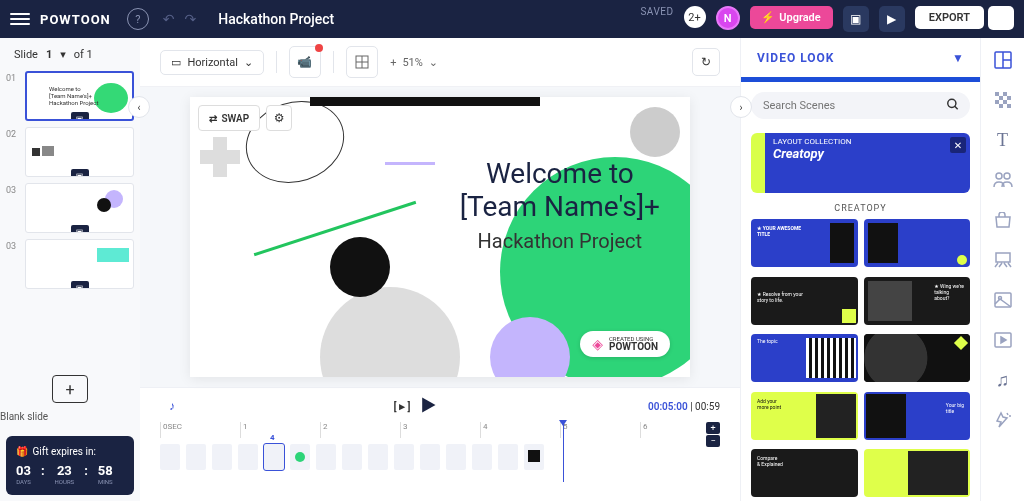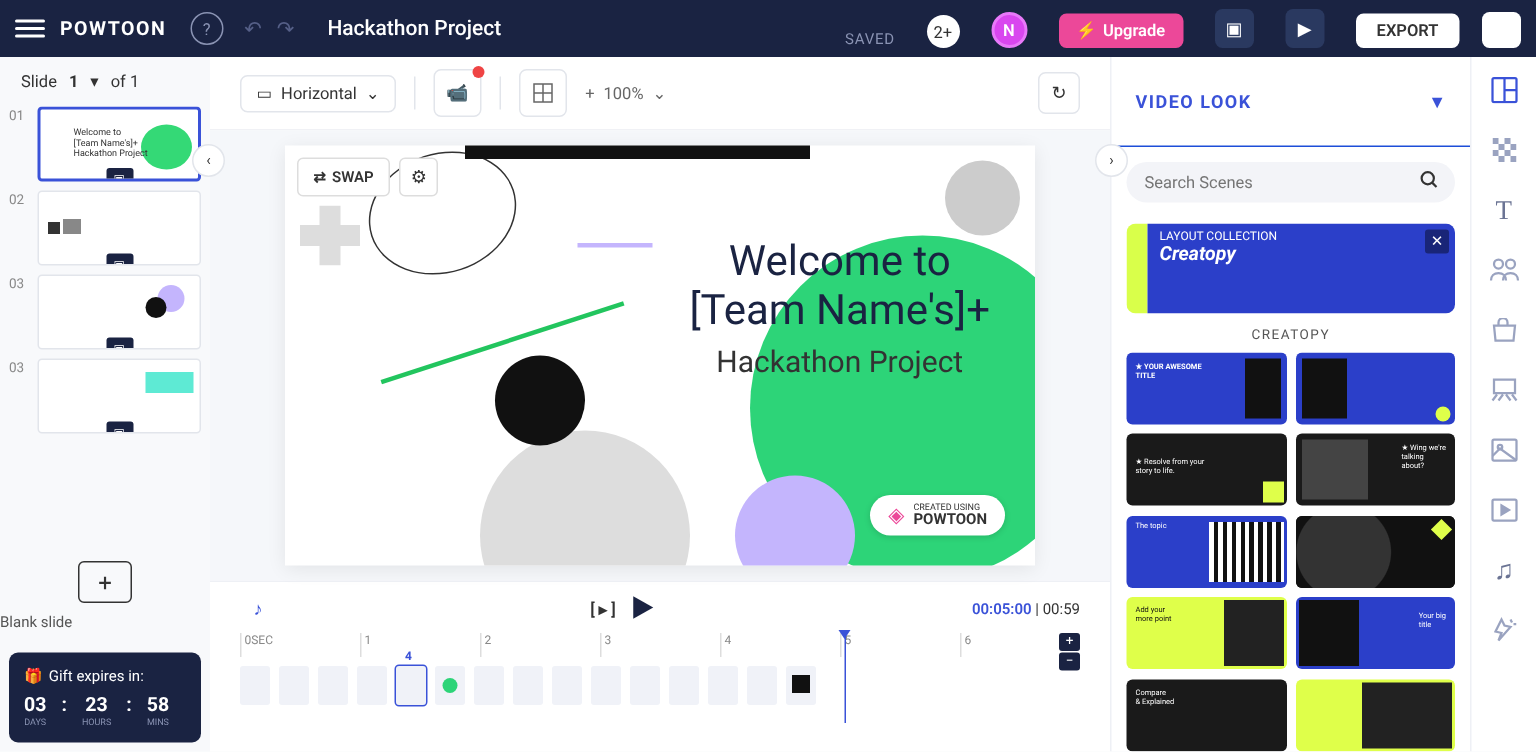--- a/index.html
+++ b/index.html
@@ -8,21 +8,21 @@
 .menu-icon{width:20px;display:flex;flex-direction:column;gap:3px;cursor:pointer}
 .menu-icon span{height:2px;background:#fff;border-radius:1px}
 .logo{color:#fff;font-weight:700;letter-spacing:1px;margin-left:10px;font-size:13px}
 .mode-toggle{display:flex;margin-left:20px;background:#2a3555;border-radius:14px;padding:2px}
 .mode-btn{padding:4px 12px;border-radius:12px;font-size:10px;font-weight:600;cursor:pointer;color:#8a93b3}
 .mode-btn.active{background:#fff;color:#3a52d8}
 .help-icon{width:22px;height:22px;border:1.5px solid #8a93b3;border-radius:50%;margin-left:16px;display:flex;align-items:center;justify-content:center;font-size:11px;color:#8a93b3;cursor:pointer}
 .undo-redo{display:flex;gap:10px;margin-left:14px}
 .undo-redo span{color:#555f87;font-size:14px;cursor:pointer}
 .proj-title{margin-left:22px;font-size:14px;font-weight:500}
-.top-right{margin-left:auto;display:flex;align-items:flex-end;gap:21px}
+.top-right{margin-left:auto;display:flex;align-items:flex-start;gap:10px}
 .saved{color:#8a93b3;font-size:10px;letter-spacing:.5px}
 .badge-circle{width:22px;height:22px;border-radius:50%;background:#fff;display:flex;align-items:center;justify-content:center;font-size:11px;color:#333}
 .user-avatar{width:24px;height:24px;border-radius:50%;background:#d946ef;display:flex;align-items:center;justify-content:center;font-weight:600;font-size:11px;border:2px solid #e879f9}
 .upgrade-btn{background:#ec4899;color:#fff;padding:5px 12px;border-radius:5px;font-size:11px;font-weight:600;cursor:pointer;display:flex;align-items:center;gap:4px}
 .icon-btn{width:26px;height:26px;background:#2a3960;border-radius:5px;display:flex;align-items:center;justify-content:center;cursor:pointer;color:#fff;font-size:12px}
 .export-btn{background:#fff;color:#333;padding:5px 14px;border-radius:5px;font-size:11px;font-weight:600;cursor:pointer}
 .export-caret{background:#fff;padding:5px 8px;border-radius:5px;cursor:pointer;margin-left:-6px}
 .main{display:flex;height:463px}
 .slides-panel{width:140px;background:#f8f9fb;display:flex;flex-direction:column;position:relative}
 .slides-header{display:flex;align-items:center;padding:10px 14px;font-size:11px;gap:8px}
@@ -63,21 +63,21 @@
 .ruler{display:flex;font-size:8px;color:#888;margin-bottom:2px;position:relative;height:16px}
 .ruler span{flex:1;border-left:1px solid #ddd;padding-left:2px}
 .tl-controls{position:absolute;right:0;top:0;display:flex;flex-direction:column}
 .tl-add,.tl-remove{width:14px;height:12px;background:#1a2342;color:#fff;font-size:9px;display:flex;align-items:center;justify-content:center;border-radius:2px;cursor:pointer;margin-bottom:1px}
 .playhead{position:absolute;left:72%;top:0;width:1px;height:60px;background:#3a52d8}
 .playhead::before{content:"";position:absolute;top:-2px;left:-4px;border:4px solid transparent;border-top:6px solid #3a52d8}
 .tl-items{display:flex;gap:6px;padding-top:4px}
 .tl-item{width:20px;height:26px;background:#f0f2f8;border-radius:2px;position:relative}
 .tl-item.active{outline:1.5px solid #3a52d8}
 .right-panel{width:240px;background:#fff;border-left:1px solid #eef0f5;display:flex;flex-direction:column}
-.video-look-header{height:60px;display:flex;align-items:center;justify-content:space-between;padding:0 16px;border-bottom:1px solid #1d4ed8}
+.video-look-header{height:44px;display:flex;align-items:center;justify-content:space-between;padding:0 16px;border-bottom:5px solid #1d4ed8}
 .video-look-title{color:#3a52d8;font-weight:700;font-size:12px;letter-spacing:1px}
 .chev-down{color:#3a52d8;cursor:pointer}
 .expand-btn{position:absolute;left:-10px;top:58px;width:22px;height:22px;background:#fff;border:1px solid #e2e5eb;border-radius:50%;display:flex;align-items:center;justify-content:center;cursor:pointer;z-index:10;font-size:10px}
 .search-box{margin:10px;position:relative}
 .search-input{width:100%;padding:7px 30px 7px 12px;border:none;background:#f3f4f8;border-radius:16px;font-size:11px;outline:none}
 .search-icon{position:absolute;right:10px;top:50%;transform:translateY(-50%);font-size:13px;color:#333}
 .collection-banner{margin:4px 10px;height:60px;border-radius:6px;position:relative;overflow:hidden;cursor:pointer;display:flex}
 .banner-yellow{width:14px;background:#d9ff4a}
 .banner-blue{flex:1;background:#2b3fc9;color:#fff;padding:4px 8px;font-size:8px}
 .banner-title{font-size:13px;font-weight:700;font-style:italic}
@@ -187,21 +187,21 @@
       <div style="width:1px;height:22px;background:#e2e5eb"></div>
       <div class="cam-btn">📹<div class="cam-badge"></div></div>
       <div style="width:1px;height:22px;background:#e2e5eb"></div>
       <div class="cam-btn">
           <svg width="14" height="14" viewBox="0 0 14 14" fill="none" stroke="#666">
             <rect x="1" y="1" width="12" height="12"></rect>
             <line x1="7" y1="1" x2="7" y2="13"></line>
             <line x1="1" y1="7" x2="13" y2="7"></line>
           </svg>
         </div>
-      <div class="zoom">+ <span>100%</span> ⌄</div>
+      <div class="zoom">+ <span>51%</span> ⌄</div>
       <div class="refresh-btn">↻</div>
     </div>
     <div class="canvas-viewport">
       <div class="canvas">
         <div class="swap-controls">
           <div class="swap-btn">⇄ <span>SWAP</span></div>
           <div class="gear-btn">⚙</div>
         </div>
         <div class="shape" style="right:-40px;top:60px;width:230px;height:230px;background:#2dd478;border-radius:50%"></div>
         <div class="shape" style="right:10px;top:10px;width:50px;height:50px;background:#ccc;border-radius:50%"></div>

